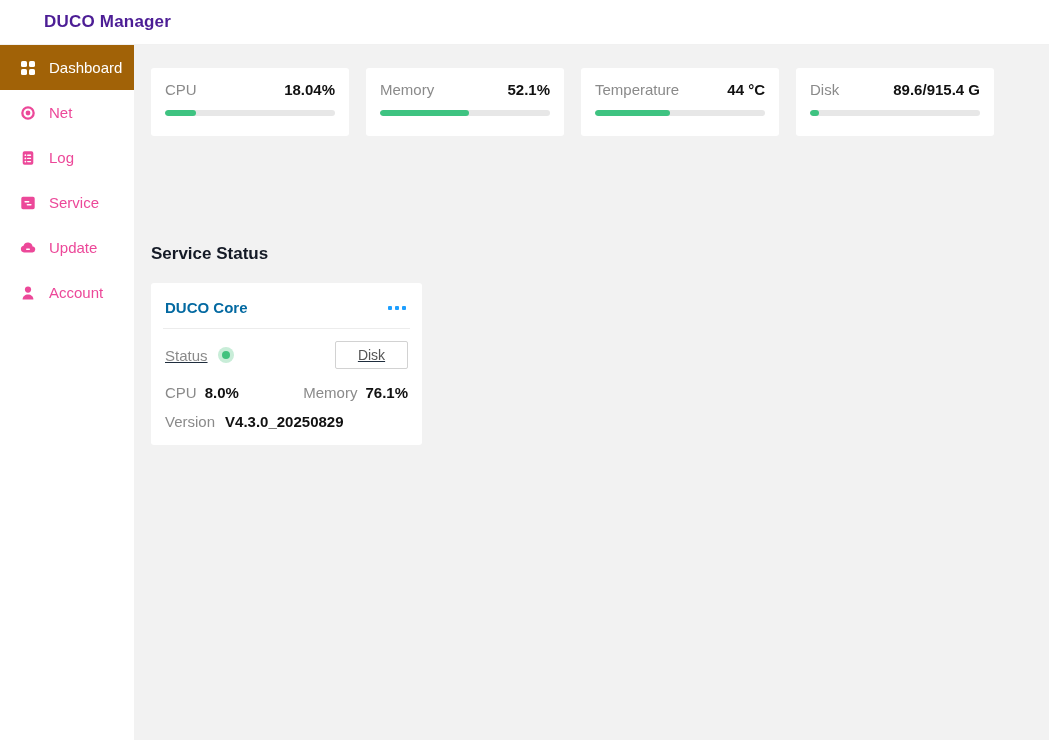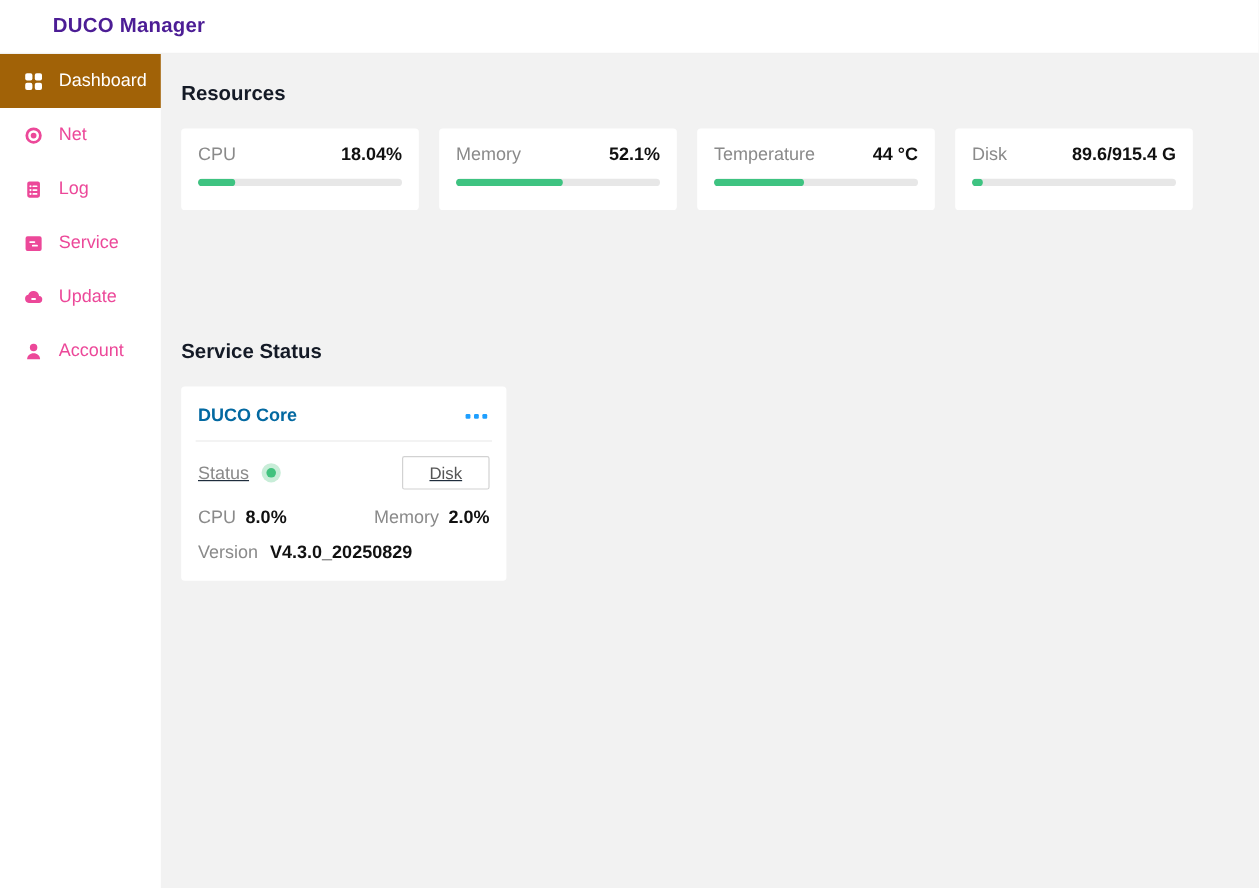--- a/index.html
+++ b/index.html
@@ -240,21 +240,20 @@
             <path d="M2.6 14.4c0-3 2.4-5 5.4-5s5.4 2 5.4 5z"></path>
           </svg>
       </span>
       <span>Account</span>
     </div>
 
   </div>
 
   <div class="main">
 
-    <div class="section-heading">Resources</div>
 
     <div class="cards-row">
 
       <div class="res-card">
         <div class="res-top">
           <span class="res-label">CPU</span>
           <span class="res-value">18.04%</span>
         </div>
         <div class="progress-track">
           <div class="progress-fill" style="width: 18.04%;"></div>
@@ -315,21 +314,21 @@
           </span>
           <button class="goto-btn">Disk</button>
         </div>
         <div class="svc-metrics-row">
           <span class="metric">
             <span class="svc-label">CPU</span>
             <span class="metric-value">8.0%</span>
           </span>
           <span class="metric">
             <span class="svc-label">Memory</span>
-            <span class="metric-value">2.0%</span>
+            <span class="metric-value">76.1%</span>
           </span>
         </div>
         <div class="svc-version-row">
           <span class="svc-label">Version</span>
           <span class="metric-value">V4.3.0_20250829</span>
         </div>
       </div>
     </div>
 
   </div>

